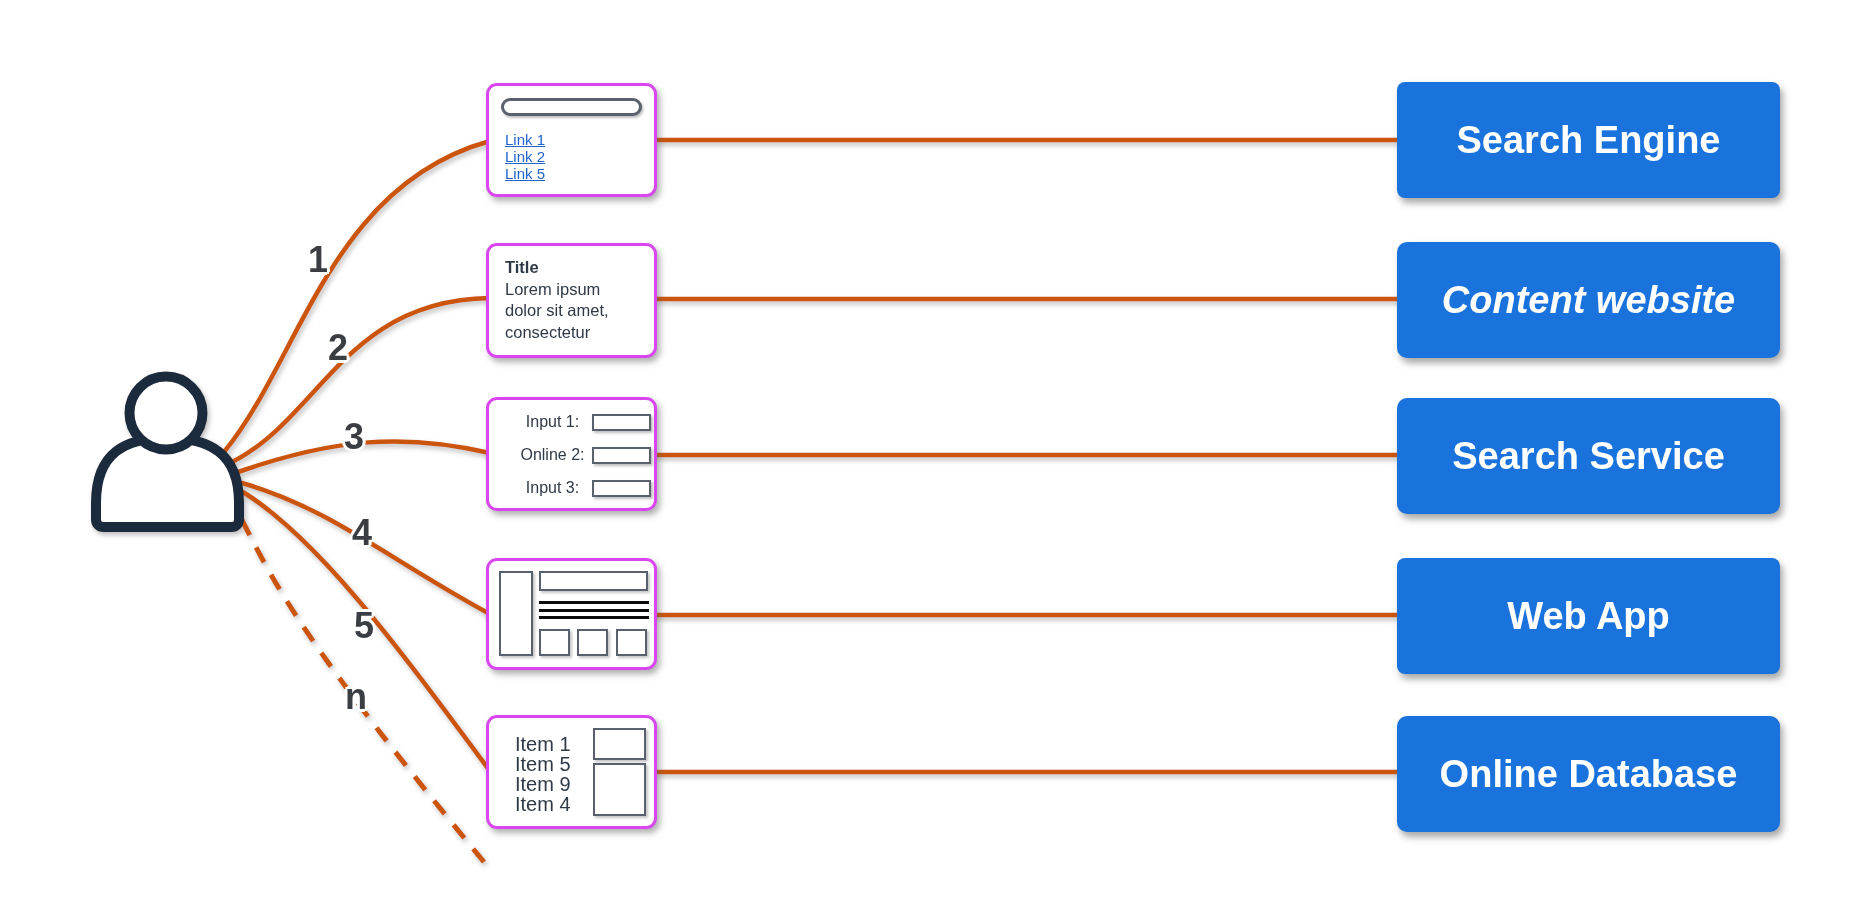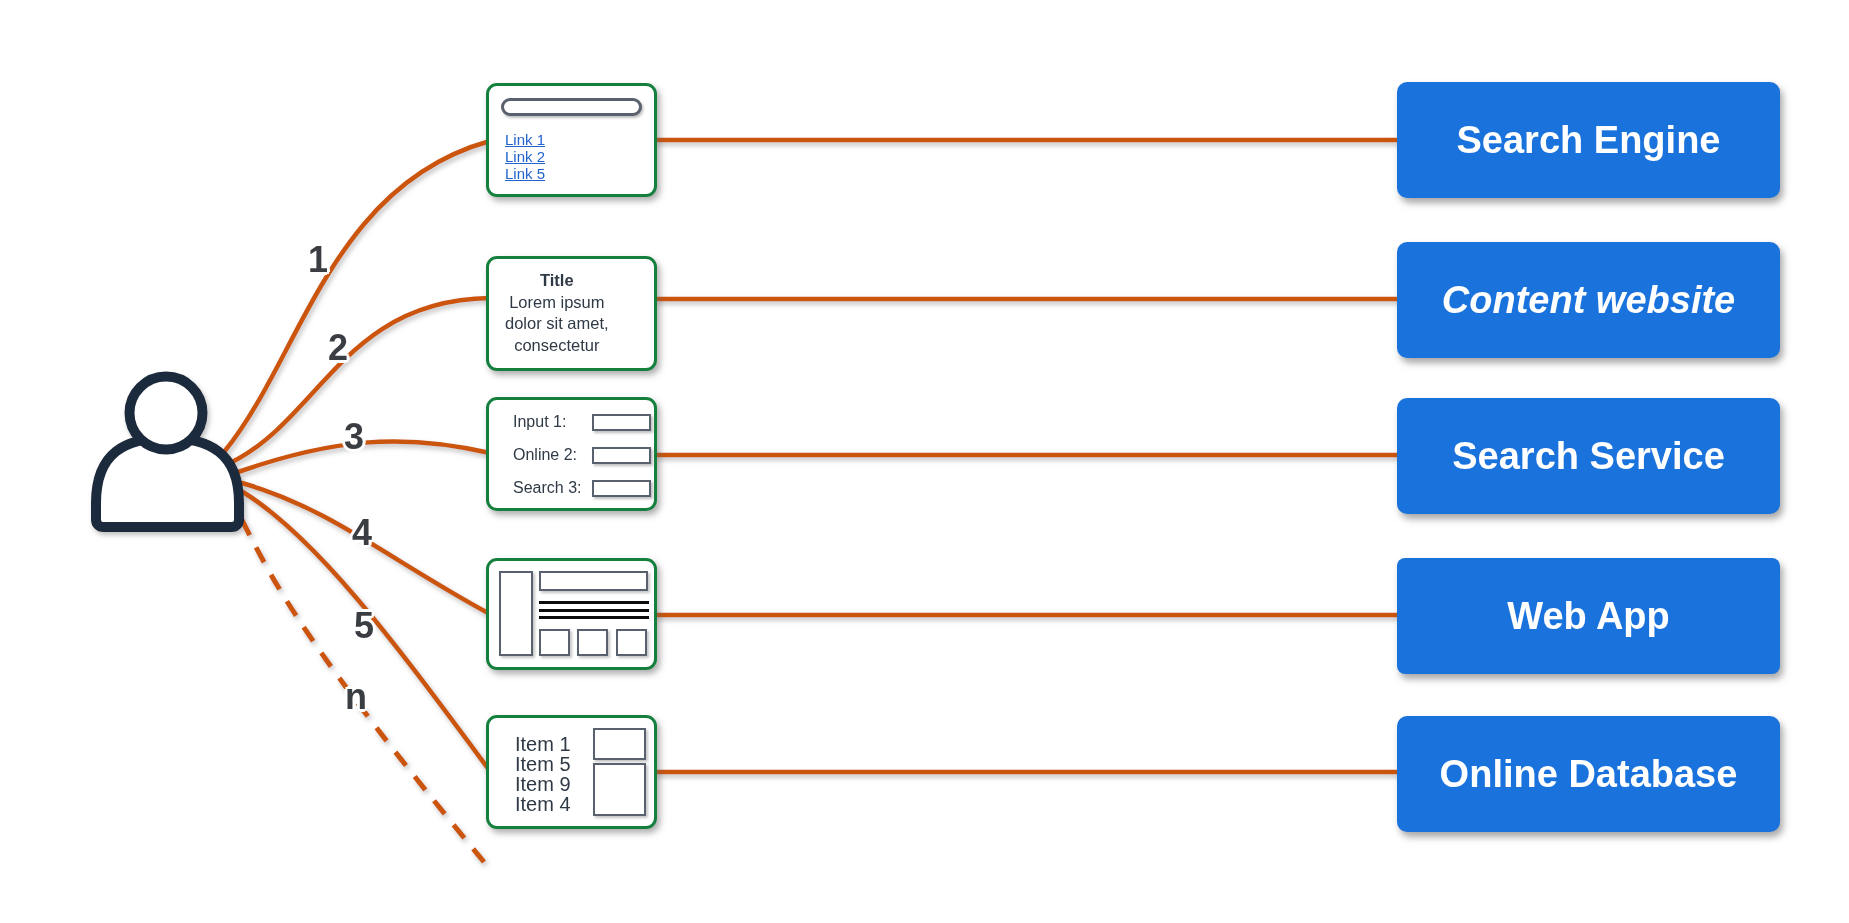--- a/index.html
+++ b/index.html
@@ -3,37 +3,37 @@
 <meta charset="utf-8">
 <style>
   * { margin:0; padding:0; box-sizing:border-box; }
   html,body { width:1849px; height:923px; background:#ffffff; overflow:hidden;
               font-family:"Liberation Sans", sans-serif; position:relative; }
 
   #canvas-svg { position:absolute; left:0; top:0; z-index:1; }
 
   
   .window { position:absolute; left:486px; width:171px; height:114px; background:#fff;
-            border:3px solid #15803d; border-radius:11px; z-index:2;
+            border:3px solid #d946ef; border-radius:11px; z-index:2;
             box-shadow:3px 4px 6px rgba(96,96,96,.5); }
-  #w1{top:83px;} #w2{top:256px;height:115px;text-align:center;} #w3{top:397px;} #w4{top:558px;height:112px;} #w5{top:715px;}
+  #w1{top:83px;} #w2{top:243px;height:115px;} #w3{top:397px;} #w4{top:558px;height:112px;} #w5{top:715px;}
 
   .search-pill { position:absolute; left:12px; top:12px; width:141px; height:18px;
                  border:3px solid #59616E; border-radius:9px; background:#fff;
                  box-shadow:1.5px 2px 2.5px rgba(110,110,110,.45); }
   .links { position:absolute; left:16px; top:45px; }
   .mock-link { display:block; color:#2264CE; text-decoration:underline;
                font-size:15px; line-height:17px; }
 
   .content-text { position:absolute; left:16px; top:11px; color:#2F3A46;
                   font-size:16.5px; line-height:21.5px; }
   .content-title { font-weight:bold; }
 
   .form-row { position:absolute; left:24px; height:18px; display:flex; align-items:center; }
-  .form-row .flabel { width:79px; font-size:16px; color:#2F3A46; }
+  .form-row .flabel { width:79px; font-size:16px; color:#2F3A46;text-align:center; }
   .input-box { width:59px; height:17px; border:2.5px solid #59616E; background:#fff;
                box-shadow:1.5px 2px 2.5px rgba(110,110,110,.45); }
   #fr1{top:13px;} #fr2{top:46px;} #fr3{top:79px;}
 
   .wf { position:absolute; border:2.5px solid #59616E; background:#fff;
         box-shadow:1.5px 2px 2.5px rgba(110,110,110,.4); }
   .w4-side { left:10px; top:10px; width:34px; height:85px; }
   .w4-head { left:50px; top:10px; width:109px; height:20px; }
   .w4-bar  { position:absolute; left:50px; width:110px; height:3.2px; background:#0B0B0B; }
   #bar1{top:40px;} #bar2{top:47.5px;} #bar3{top:55px;}
@@ -43,21 +43,21 @@
   .w5-items { position:absolute; left:26px; top:16px; font-size:20px;
               line-height:20px; color:#2F3A46; }
   .w5-rect-top { left:104px; top:10px; width:53px; height:32px; }
   .w5-rect-bottom { left:104px; top:45px; width:53px; height:53px; }
 
   
   .service { position:absolute; left:1397px; width:383px; height:116px; z-index:2;
              background:#1A73DC; border-radius:10px; color:#fff; font-weight:bold;
              font-size:38px; display:flex; align-items:center; justify-content:center;
              box-shadow:3px 5px 7px rgba(96,96,96,.55); }
-  #s1{top:82px;} #s2{top:242px;font-style:italic;} #s3{top:398px;} #s4{top:558px;border-radius:8px;} #s5{top:716px;}
+  #s1{top:82px;border-radius:8px;} #s2{top:242px;font-style:italic;} #s3{top:398px;} #s4{top:558px;border-radius:8px;} #s5{top:716px;}
 
   
   .num { position:absolute; transform:translate(-50%,-50%); z-index:4;
          font-size:36px; font-weight:bold; color:#3A3E42;
          text-shadow:-2px -2px 0 #fff, 2px -2px 0 #fff, -2px 2px 0 #fff, 2px 2px 0 #fff,
                       0 -3px 0 #fff, 0 3px 0 #fff, -3px 0 0 #fff, 3px 0 0 #fff; }
 </style>
 </head>
 <body>
 
@@ -110,21 +110,21 @@
 <div class="window" id="w3">
   <div class="form-row" id="fr1">
     <span class="flabel">Input 1:</span>
     <span class="input-box"></span>
   </div>
   <div class="form-row" id="fr2">
     <span class="flabel">Online 2:</span>
     <span class="input-box"></span>
   </div>
   <div class="form-row" id="fr3">
-    <span class="flabel">Search 3:</span>
+    <span class="flabel">Input 3:</span>
     <span class="input-box"></span>
   </div>
 </div>
 
 <div class="window" id="w4">
   <div class="wf w4-side"></div>
   <div class="wf w4-head"></div>
   <div class="w4-bar" id="bar1"></div>
   <div class="w4-bar" id="bar2"></div>
   <div class="w4-bar" id="bar3"></div>

